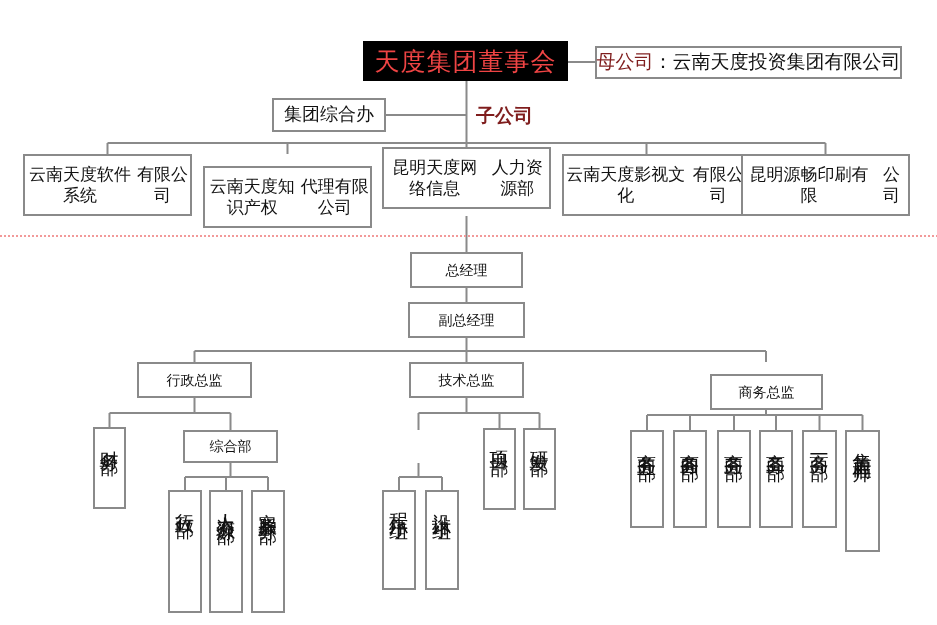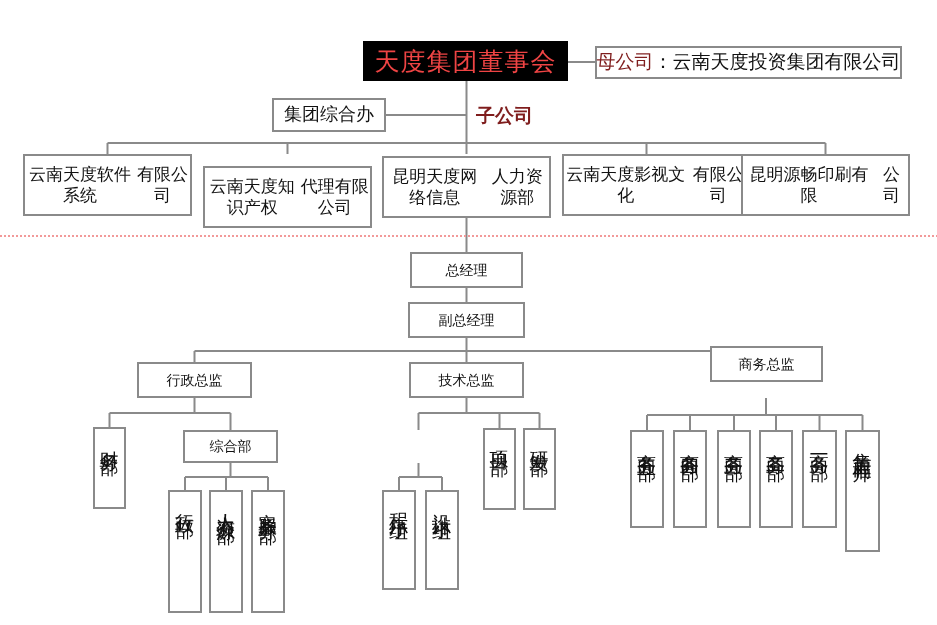--- a/index.html
+++ b/index.html
@@ -103,21 +103,21 @@
   <div class="free-label red" style="left:476px;top:103px">子公司</div>
 
   <div class="box two-line" style="left:23px;top:154px;width:169px;height:62px">
     <div>云南天度软件系统</div>
     <div>有限公司</div>
   </div>
   <div class="box two-line" style="left:203px;top:166px;width:169px;height:62px">
     <div>云南天度知识产权</div>
     <div>代理有限公司</div>
   </div>
-  <div class="box two-line" style="left:382px;top:156px;width:169px;height:62px">
+  <div class="box two-line" style="left:382px;top:147px;width:169px;height:62px">
     <div>昆明天度网络信息</div>
     <div>人力资源部</div>
   </div>
   <div class="box two-line" style="left:562px;top:154px;width:189px;height:62px">
     <div>云南天度影视文化</div>
     <div>有限公司</div>
   </div>
   <div class="box two-line" style="left:741px;top:154px;width:169px;height:62px">
     <div>昆明源畅印刷有限</div>
     <div>公司</div>
@@ -129,21 +129,21 @@
   <div class="box mgmt" style="left:408px;top:302px;width:117px;height:36px">
     <span>副总经理</span>
   </div>
 
   <div class="box mgmt" style="left:137px;top:362px;width:115px;height:36px">
     <span>行政总监</span>
   </div>
   <div class="box mgmt" style="left:409px;top:362px;width:115px;height:36px">
     <span>技术总监</span>
   </div>
-  <div class="box mgmt" style="left:710px;top:346px;width:113px;height:36px">
+  <div class="box mgmt" style="left:710px;top:374px;width:113px;height:36px">
     <span>商务总监</span>
   </div>
 
   <div class="box vbox" style="left:93px;top:427px;width:33px;height:82px">财务部</div>
   <div class="box mgmt" style="left:183px;top:430px;width:95px;height:33px">
     <span>综合部</span>
   </div>
   <div class="box vbox" style="left:168px;top:490px;width:34px;height:123px">行政部</div>
   <div class="box vbox" style="left:209px;top:490px;width:34px;height:123px">人力资源部</div>
   <div class="box vbox" style="left:251px;top:490px;width:34px;height:123px">客户服务部</div>

